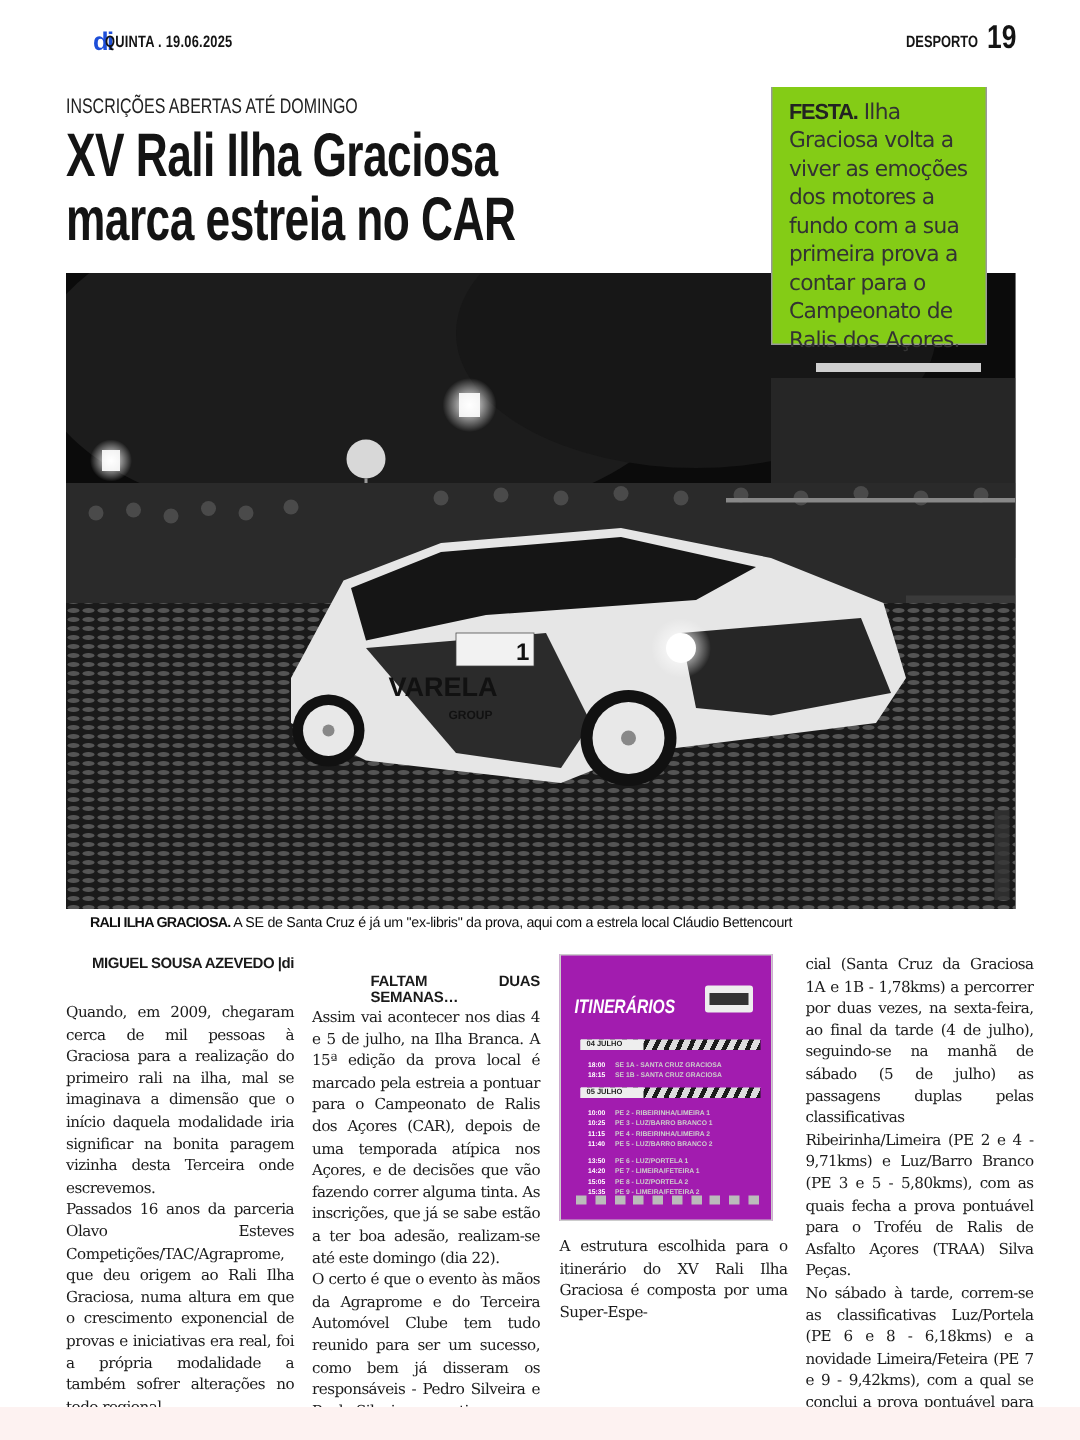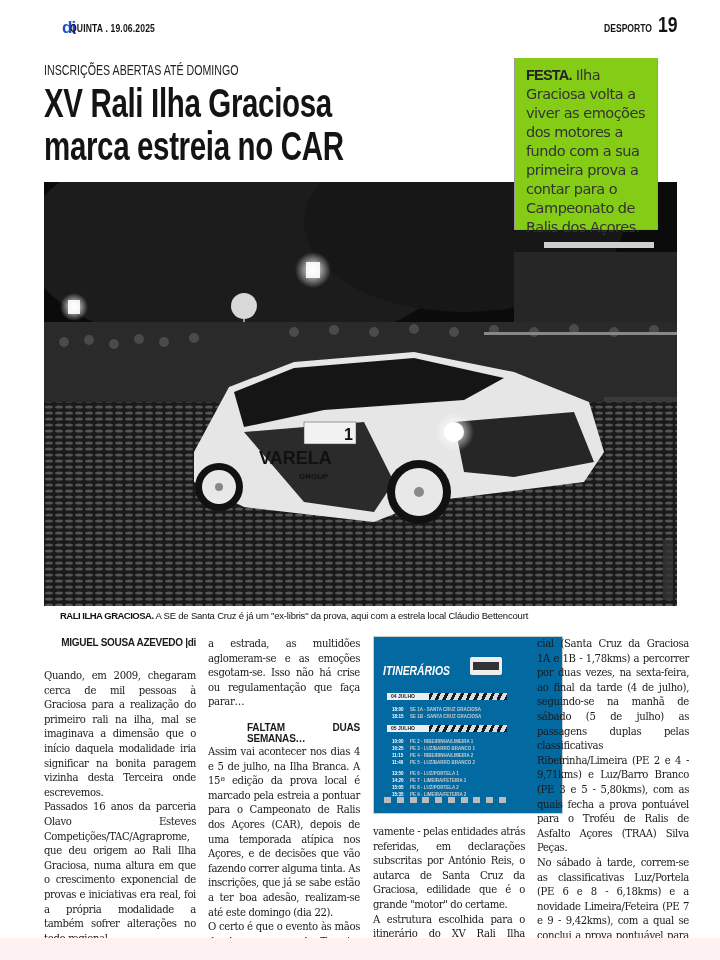--- a/index.html
+++ b/index.html
@@ -24,21 +24,21 @@
   .lede-box b { font-family:"Liberation Sans", sans-serif; font-weight:bold; color:#222; letter-spacing:-0.8px; }
   
   .caption { position:absolute; left:60px; top:610px; font:9.5px "Liberation Sans", sans-serif; color:#111; white-space:nowrap; letter-spacing:-0.2px; }
   .caption b { font-weight:900; letter-spacing:-0.5px; }
   
   .col { position:absolute; width:152px; font:10.1px/14.6px "DejaVu Serif", serif; text-align:justify; color:#1a1a1a; letter-spacing:-0.35px; }
   .col p { margin:0; text-indent:0; }
   .byline { font:bold 10px "Liberation Sans", sans-serif; text-align:right; margin-bottom:21px; letter-spacing:-0.3px; }
   .subhead { font:900 10px "Liberation Sans", sans-serif; margin:12px 0 1px; letter-spacing:-0.2px;padding-left:39px; }
   
-  .itin { position:absolute; left:373px; top:636px; width:140px; height:176px; background:#0369a1; overflow:hidden; border:1px solid #ccc;padding-left:48px; }
+  .itin { position:absolute; left:373px; top:636px; width:140px; height:176px; background:#a21caf; overflow:hidden; border:1px solid #ccc; }
   .itin-title { position:absolute; left:9px; top:26px; color:#fff; font:italic 900 13px "Liberation Sans", sans-serif; transform:scaleX(0.8); transform-origin:left; }
   .itin-logo { position:absolute; left:96px; top:20px; width:32px; height:18px; background:#eee; border-radius:2px; }
   .itin-logo-inner { position:absolute; left:3px; top:5px; width:26px; height:8px; background:#333; }
   .itin-day { position:absolute; left:13px; height:7px; width:120px; background:repeating-linear-gradient(115deg,#ddd 0 4px,#1b1b1b 4px 7px); }
   .itin-day-label { position:absolute; left:0; top:0; height:7px; width:42px; background:#eee; color:#1b1b1b; font:bold 5px/7px "Liberation Sans", sans-serif; padding-left:4px; box-sizing:border-box; }
   .itin-row { position:absolute; left:18px; font:bold 4.5px "Liberation Sans", sans-serif; color:#ccc; white-space:nowrap; }
   .itin-row .t { display:inline-block; width:18px; color:#fff; }
   .itin-sponsors { position:absolute; left:10px; top:160px; width:122px; height:6px; display:flex; justify-content:space-between; }
   .itin-sponsors i { display:block; width:7px; height:6px; background:#bbb; }
   .bottom-strip { position:absolute; left:0; top:938px; width:720px; height:22px; background:#fdf2f1; }
@@ -139,21 +139,20 @@
 </div>
 
 <div class="col" style="left:44px; top:637px;">
   <div class="byline">MIGUEL SOUSA AZEVEDO |di</div>
   <p>Quando, em 2009, chegaram cerca de mil pessoas à Graciosa para a realização do primeiro rali na ilha, mal se imaginava a dimensão que o início daquela modalidade iria significar na bonita paragem vizinha desta Terceira onde escrevemos.</p>
   <p>Passados 16 anos da parceria Olavo Esteves Competições/TAC/Agraprome, que deu origem ao Rali Ilha Graciosa, numa altura em que o crescimento exponencial de provas e iniciativas era real, foi a própria modalidade a também sofrer alterações no todo regional.</p>
   <p>Ergueram-se e caíram projetos, nasceram e morreram equipas, e alguns clubes viveram alter(c)ações e desmotivações. Ainda assim, a cada dia em que os carros vão para</p>
 </div>
 
 <div class="col" style="left:208px; top:637px;">
-  <p>a estrada, as multidões aglomeram-se e as emoções esgotam-se. Isso não há crise ou regulamentação que faça parar…</p>
   <div class="subhead">FALTAM DUAS SEMANAS…</div>
   <p>Assim vai acontecer nos dias 4 e 5 de julho, na Ilha Branca. A 15ª edição da prova local é marcado pela estreia a pontuar para o Campeonato de Ralis dos Açores (CAR), depois de uma temporada atípica nos Açores, e de decisões que vão fazendo correr alguma tinta. As inscrições, que já se sabe estão a ter boa adesão, realizam-se até este domingo (dia 22).</p>
   <p>O certo é que o evento às mãos da Agraprome e do Terceira Automóvel Clube tem tudo reunido para ser um sucesso, como bem já disseram os responsáveis - Pedro Silveira e Paulo Silveira, respeti-</p>
 </div>
 
 <div class="itin">
   <div class="itin-title">ITINERÁRIOS</div>
   <div class="itin-logo">
       <div class="itin-logo-inner"></div>
     </div>
@@ -184,21 +183,20 @@
       <i></i>
       <i></i>
       <i></i>
       <i></i>
       <i></i>
       <i></i>
   </div>
 </div>
 
 <div class="col" style="left:373px; top:825px;">
-  <p>vamente - pelas entidades atrás referidas, em declarações subscritas por António Reis, o autarca de Santa Cruz da Graciosa, edilidade que é o grande "motor" do certame.</p>
   <p>A estrutura escolhida para o itinerário do XV Rali Ilha Graciosa é composta por uma Super-Espe-</p>
 </div>
 
 <div class="col" style="left:537px; top:637px;">
   <p>cial (Santa Cruz da Graciosa 1A e 1B - 1,78kms) a percorrer por duas vezes, na sexta-feira, ao final da tarde (4 de julho), seguindo-se na manhã de sábado (5 de julho) as passagens duplas pelas classificativas Ribeirinha/Limeira (PE 2 e 4 - 9,71kms) e Luz/Barro Branco (PE 3 e 5 - 5,80kms), com as quais fecha a prova pontuável para o Troféu de Ralis de Asfalto Açores (TRAA) Silva Peças.</p>
   <p>No sábado à tarde, correm-se as classificativas Luz/Portela (PE 6 e 8 - 6,18kms) e a novidade Limeira/Feteira (PE 7 e 9 - 9,42kms), com a qual se conclui a prova pontuável para o CAR. E suma, um traçado com bastantes semelhanças aos anteriores, mas com a novidade grande de termos todos os principais pilotos do arquipélago a correr. E é disso que o nosso povo gosta!</p>
 </div>
 
 <div class="bottom-strip"></div>
 

